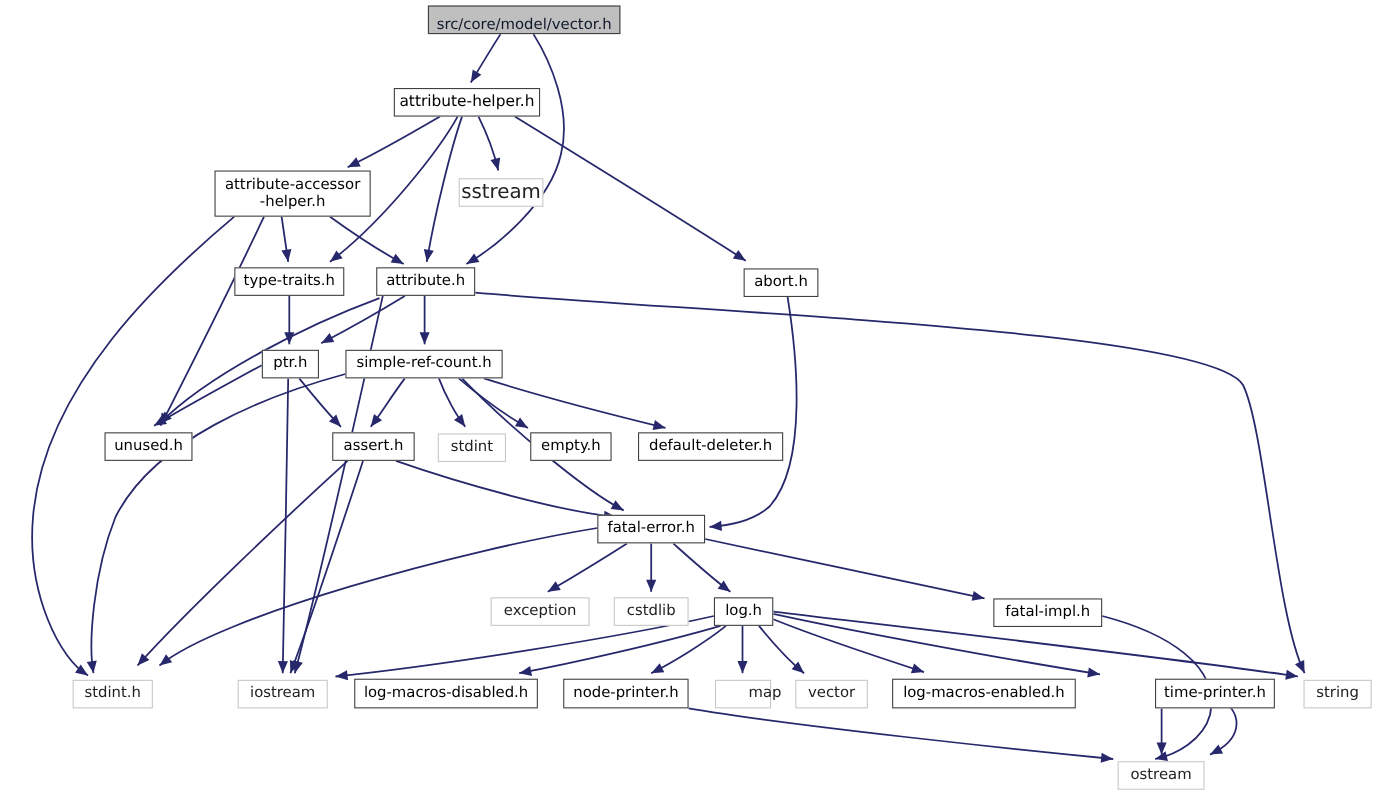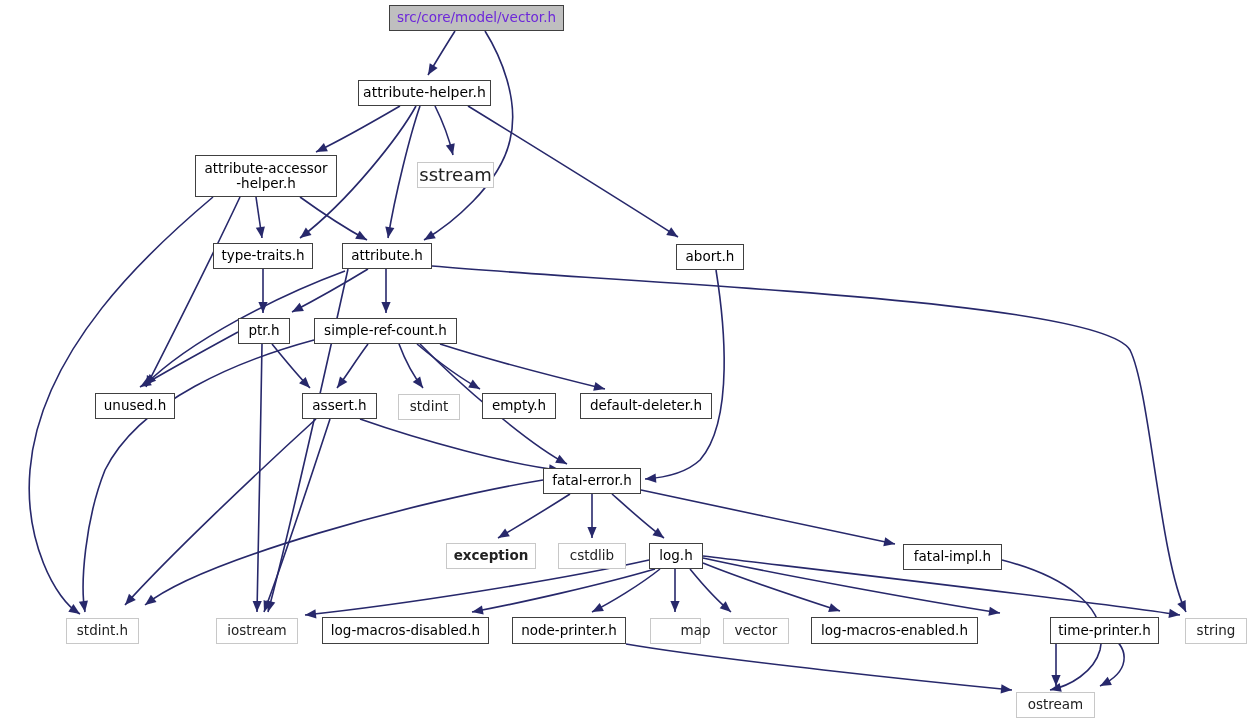--- a/index.html
+++ b/index.html
@@ -37,21 +37,22 @@
     display: flex;
     align-items: center;
     justify-content: center;
     text-align: center;
     line-height: 1.12;
     white-space: pre;
   }
   .node-box.kind-root {
     background: #bfbfbf;
     border: 1.4px solid #404040;
-    color: #6d28d9;
+    color: #0f172a;
+    align-items: flex-end;
   }
   .node-box.kind-local {
     background: #ffffff;
     border: 1.4px solid #404040;
     color: #000000;
   }
   .node-box.kind-system {
     background: #ffffff;
     border: 1.1px solid #c8c8c8;
     color: #222222;
@@ -173,21 +174,21 @@
       <div class="node-box kind-local" style="left: 342px; top: 243px; width: 90px; height: 26px; font-size: 13.5px;"><span class="node-label">attribute.h</span></div>
       <div class="node-box kind-local" style="left: 676px; top: 244px; width: 68px; height: 26px; font-size: 13.5px;"><span class="node-label">abort.h</span></div>
       <div class="node-box kind-local" style="left: 238px; top: 318px; width: 52px; height: 26px; font-size: 13.5px;"><span class="node-label">ptr.h</span></div>
       <div class="node-box kind-local" style="left: 314px; top: 318px; width: 143px; height: 26px; font-size: 13.5px;"><span class="node-label">simple-ref-count.h</span></div>
       <div class="node-box kind-local" style="left: 95px; top: 393px; width: 80px; height: 26px; font-size: 13.5px;"><span class="node-label">unused.h</span></div>
       <div class="node-box kind-local" style="left: 302px; top: 393px; width: 75px; height: 26px; font-size: 13.5px;"><span class="node-label">assert.h</span></div>
       <div class="node-box kind-system" style="left: 398px; top: 394px; width: 62px; height: 26px; font-size: 13.5px;"><span class="node-label">stdint</span></div>
       <div class="node-box kind-local" style="left: 482px; top: 393px; width: 74px; height: 26px; font-size: 13.5px;"><span class="node-label">empty.h</span></div>
       <div class="node-box kind-local" style="left: 580px; top: 393px; width: 132px; height: 26px; font-size: 13.5px;"><span class="node-label">default-deleter.h</span></div>
       <div class="node-box kind-local" style="left: 543px; top: 468px; width: 98px; height: 26px; font-size: 13.5px;"><span class="node-label">fatal-error.h</span></div>
-      <div class="node-box kind-system" style="left: 446px; top: 543px; width: 90px; height: 26px; font-size: 13.5px; font-weight: bold;"><span class="node-label">exception</span></div>
+      <div class="node-box kind-system" style="left: 446px; top: 543px; width: 90px; height: 26px; font-size: 13.5px;"><span class="node-label">exception</span></div>
       <div class="node-box kind-system" style="left: 558px; top: 543px; width: 68px; height: 26px; font-size: 13.5px;"><span class="node-label">cstdlib</span></div>
       <div class="node-box kind-local" style="left: 649px; top: 543px; width: 54px; height: 26px; font-size: 13.5px;"><span class="node-label">log.h</span></div>
       <div class="node-box kind-local" style="left: 903px; top: 544px; width: 99px; height: 26px; font-size: 13.5px;"><span class="node-label">fatal-impl.h</span></div>
       <div class="node-box kind-system" style="left: 66px; top: 618px; width: 73px; height: 26px; font-size: 13.5px;"><span class="node-label">stdint.h</span></div>
       <div class="node-box kind-system" style="left: 216px; top: 618px; width: 82px; height: 26px; font-size: 13.5px;"><span class="node-label">iostream</span></div>
       <div class="node-box kind-local" style="left: 322px; top: 617px; width: 167px; height: 27px; font-size: 13.5px;"><span class="node-label">log-macros-disabled.h</span></div>
       <div class="node-box kind-local" style="left: 512px; top: 617px; width: 114px; height: 27px; font-size: 13.5px;"><span class="node-label">node-printer.h</span></div>
       <div class="node-box kind-system" style="left: 650px; top: 618px; width: 51px; height: 26px; font-size: 13.5px; padding-left: 40px;"><span class="node-label">map</span></div>
       <div class="node-box kind-system" style="left: 723px; top: 618px; width: 66px; height: 26px; font-size: 13.5px;"><span class="node-label">vector</span></div>
       <div class="node-box kind-local" style="left: 811px; top: 617px; width: 167px; height: 27px; font-size: 13.5px;"><span class="node-label">log-macros-enabled.h</span></div>

